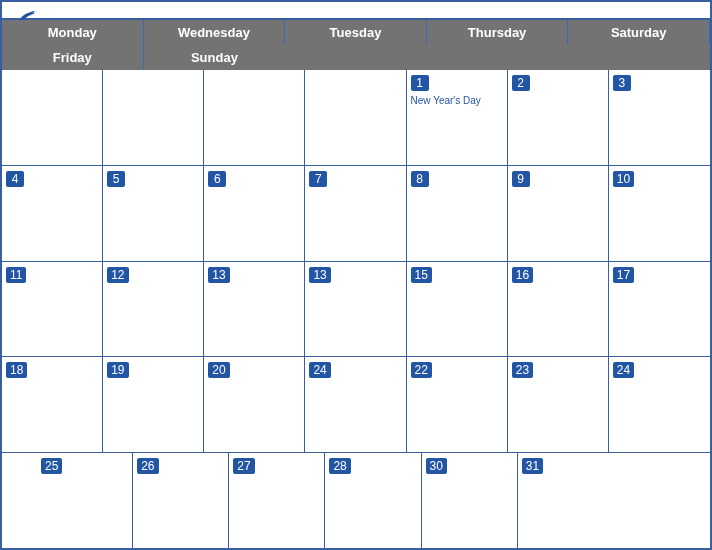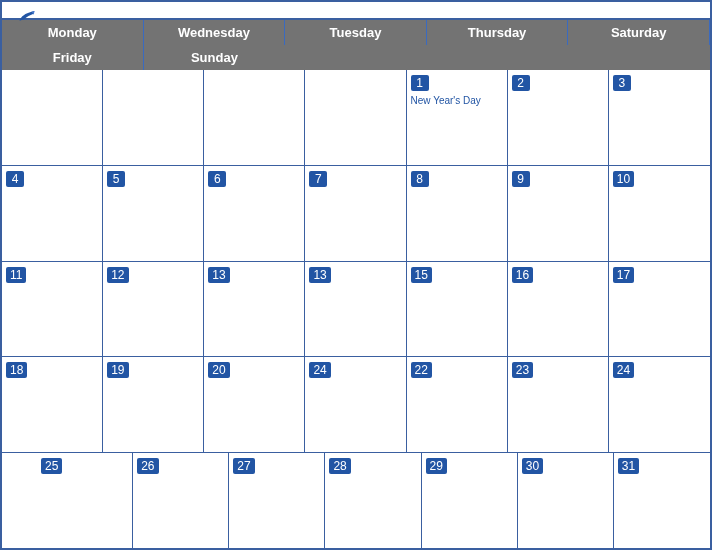--- a/index.html
+++ b/index.html
@@ -184,19 +184,18 @@
           <div class="cell"><div class="cell-number">24</div></div>
           <div class="cell"><div class="cell-number">22</div></div>
           <div class="cell"><div class="cell-number">23</div></div>
           <div class="cell"><div class="cell-number">24</div></div>
         </div>
         <div class="week">
           <div class="cell"><div class="cell-number">25</div></div>
           <div class="cell"><div class="cell-number">26</div></div>
           <div class="cell"><div class="cell-number">27</div></div>
           <div class="cell"><div class="cell-number">28</div></div>
-          <div class="cell"><div class="cell-number">29</div></div>
           <div class="cell"><div class="cell-number">30</div></div>
           <div class="cell"><div class="cell-number">31</div></div>
         </div>
       </div>
   </div>
 </div>
 
 </body></html>

